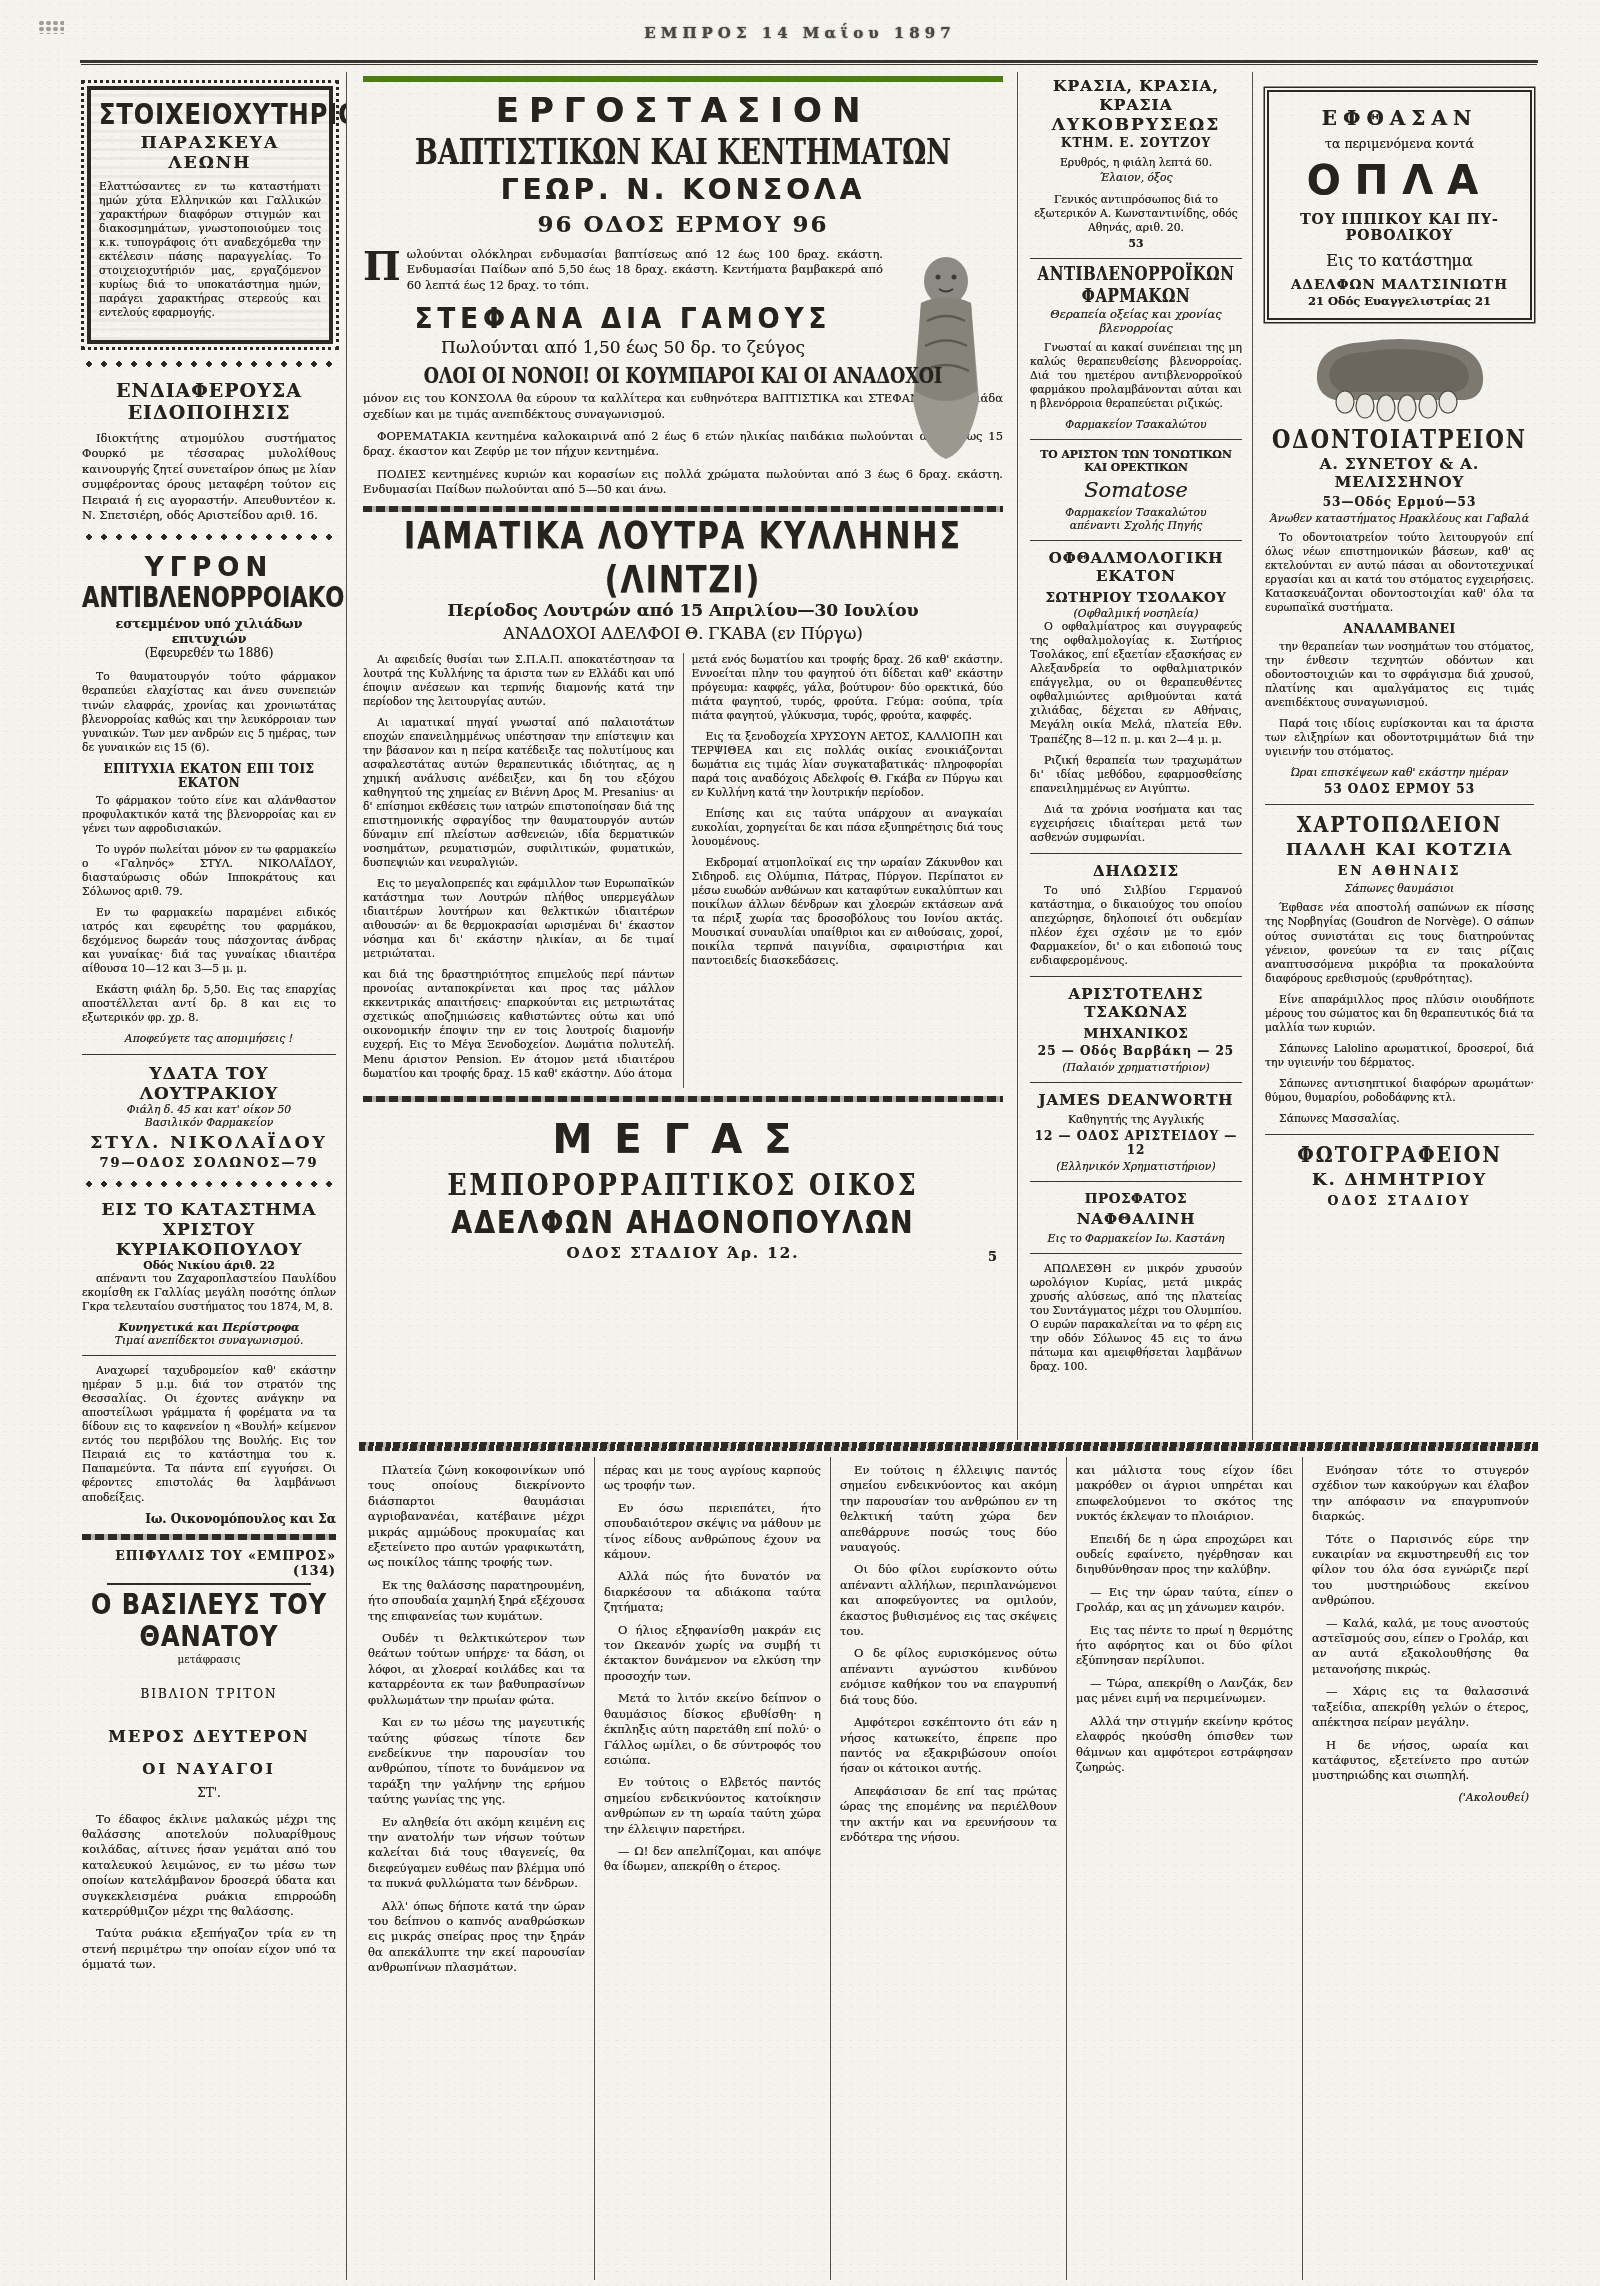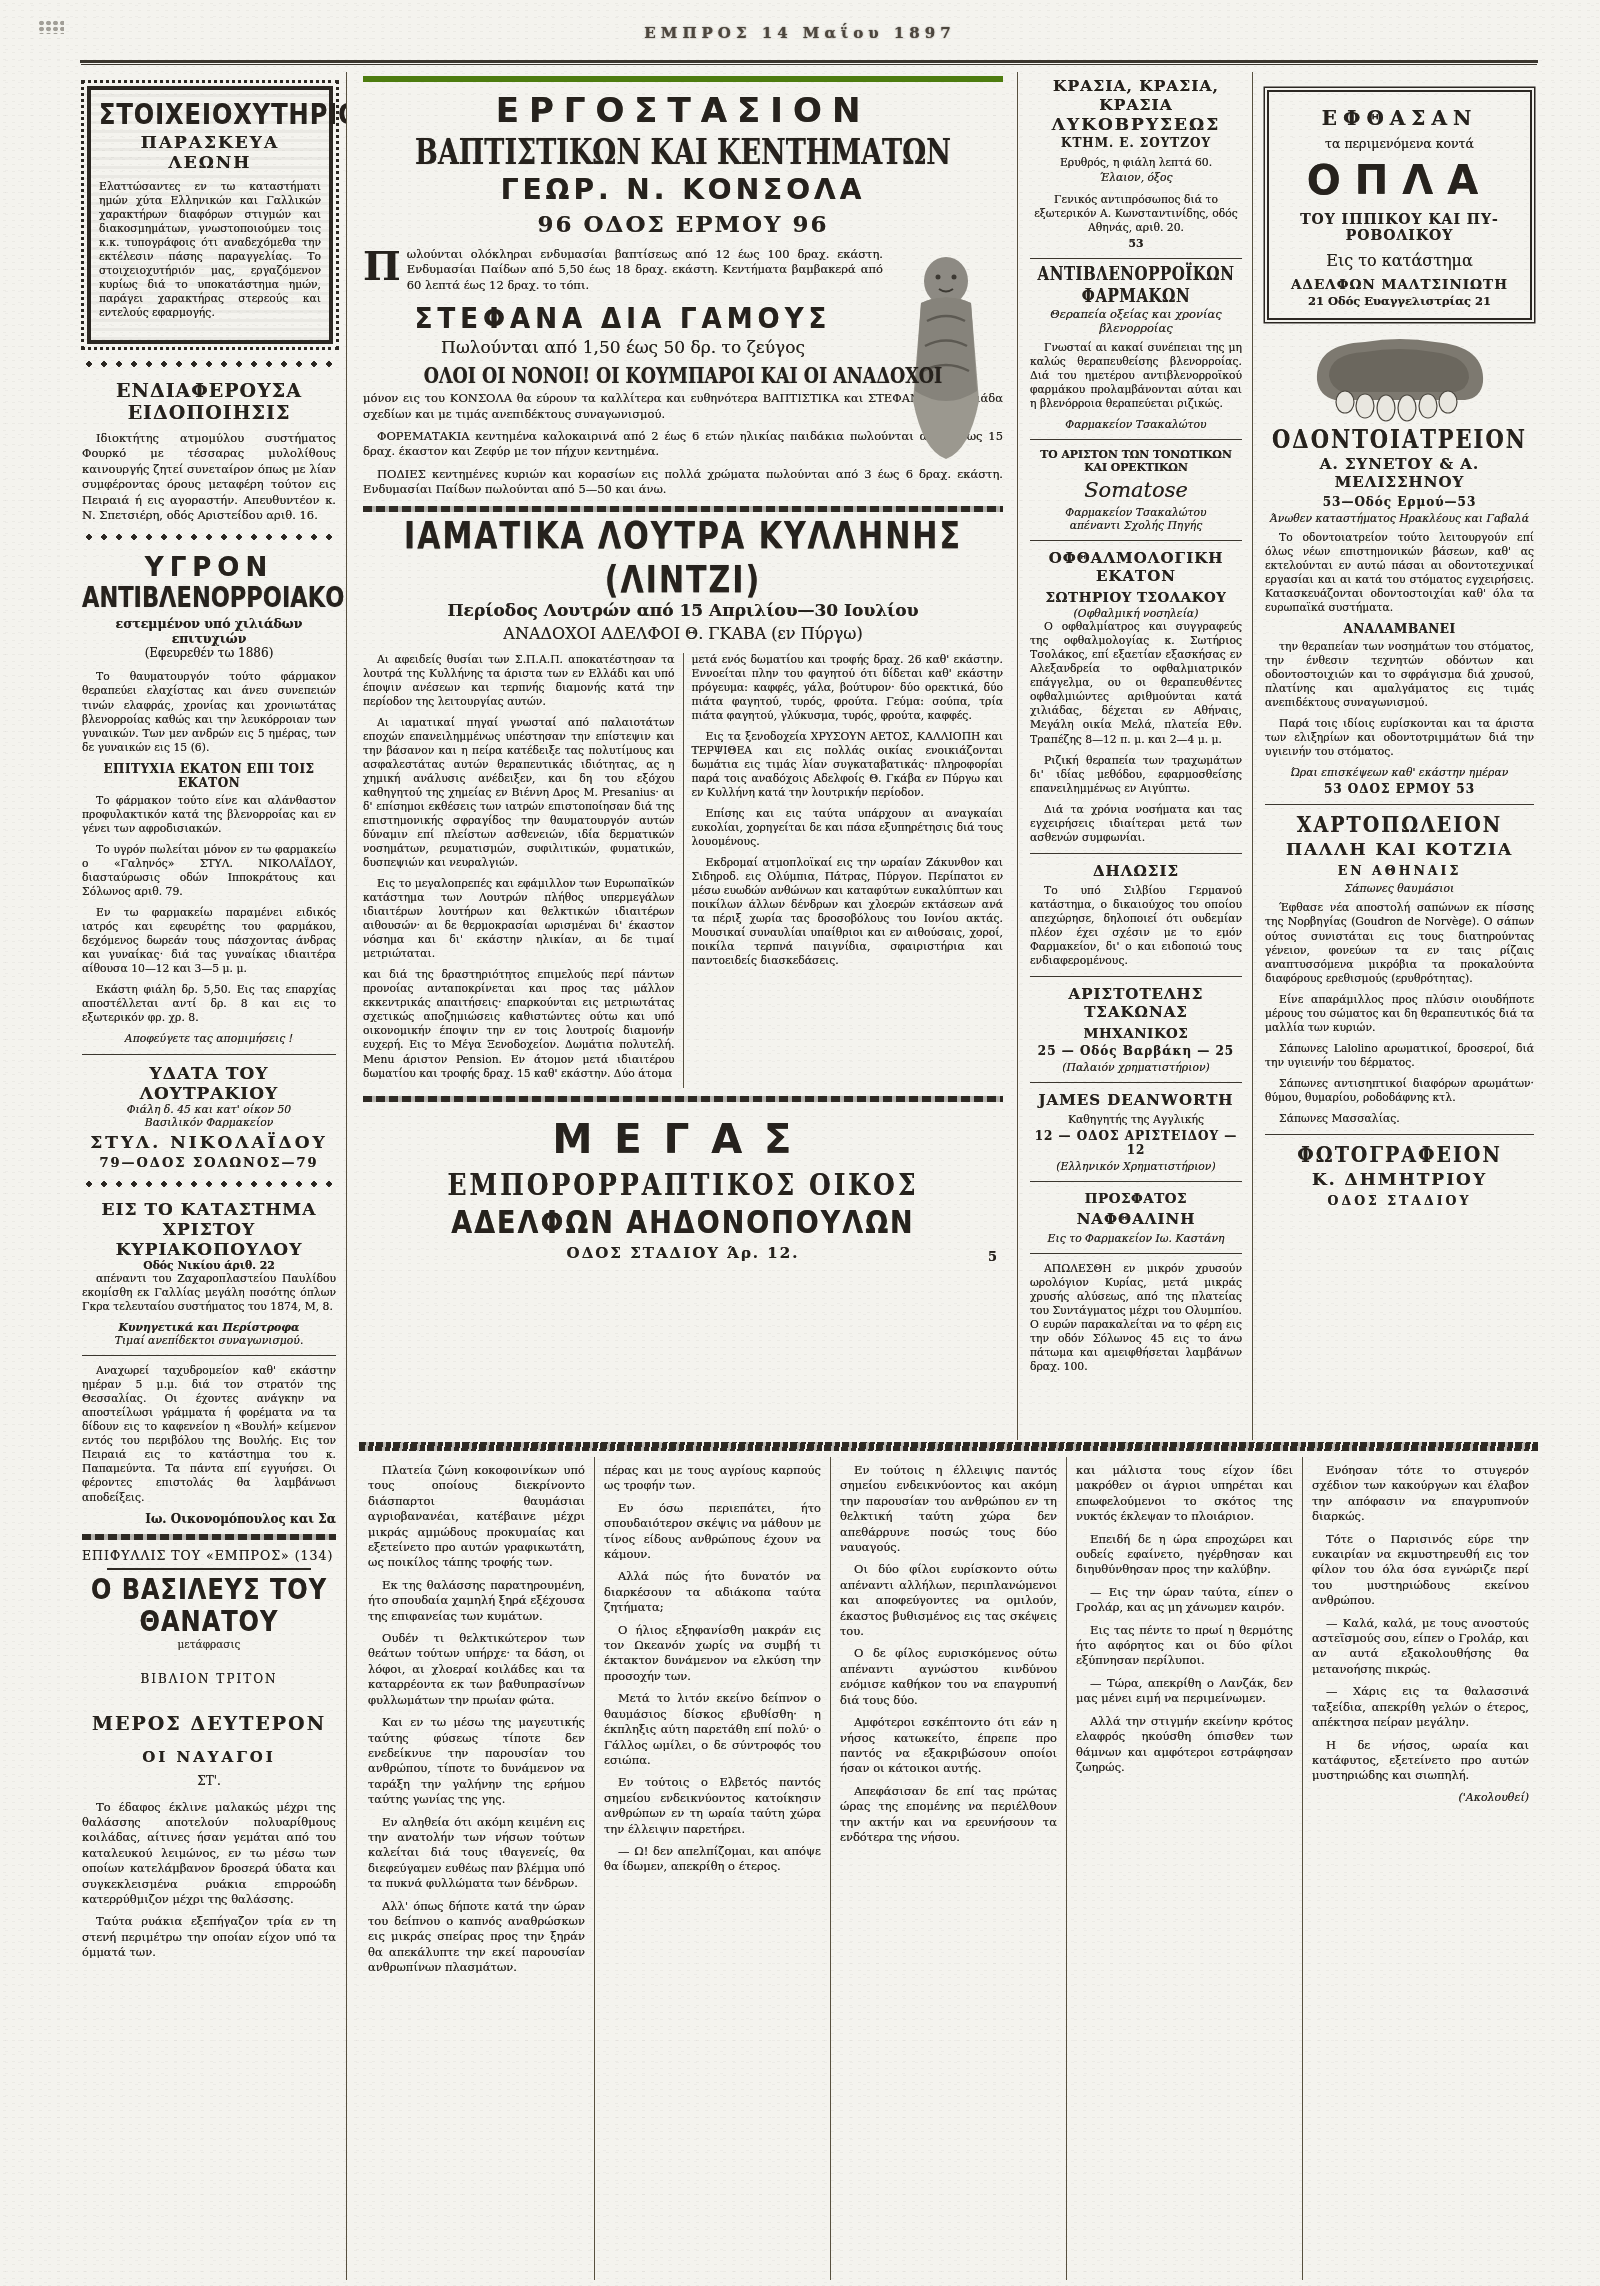--- a/index.html
+++ b/index.html
@@ -58,27 +58,27 @@
     font-family:"DejaVu Sans","Liberation Sans",sans-serif;transform:scaleY(1.25);margin:2px 0 6px;}
   .liquid-t3{font-size:12.5px;font-weight:bold;text-align:center;}
   .liquid-t4{font-size:12px;text-align:center;margin-bottom:10px;}
   .sub-cap{font-size:12px;font-weight:bold;text-align:center;margin:7px 0 4px;letter-spacing:.5px;}
   .nik-t{font-size:17px;font-weight:bold;letter-spacing:3px;text-align:center;margin:3px 0;}
   .nik-addr{font-size:13px;font-weight:bold;letter-spacing:2px;text-align:center;margin-bottom:4px;}
   .store-h{font-size:17px;font-weight:bold;text-align:center;letter-spacing:1px;}
   .ital{font-style:italic;}
   .sig{text-align:right;font-weight:bold;font-size:12px;}
   
-  .feu-kick{font-size:12.5px;font-weight:normal;text-align:left;letter-spacing:1px;}
+  .feu-kick{font-size:12.5px;font-weight:bold;text-align:right;letter-spacing:1px;}
   .feu-rule{border-top:2px solid #2e2a24;width:80%;margin:5px auto;}
   .feu-title{font-size:24px;font-weight:bold;text-align:center;letter-spacing:1px;
     font-family:"DejaVu Sans","Liberation Sans",sans-serif;transform:scaleY(1.15);margin:8px 0 4px;}
   .feu-small{font-size:10.5px;text-align:center;color:#3a352e;margin-bottom:16px;}
   .feu-book{font-size:12px;text-align:center;letter-spacing:2px;margin:22px 0 26px;}
-  .feu-part{font-size:19px;font-weight:bold;text-align:center;letter-spacing:2px;margin:10px 0;}
+  .feu-part{font-size:16px;font-weight:bold;text-align:center;letter-spacing:2px;margin:10px 0;}
   .feu-chap{font-size:15px;font-weight:bold;text-align:center;letter-spacing:3px;margin:14px 0 8px;}
   .feu-sec{font-size:12px;text-align:center;margin:6px 0 12px;}
   
   .kon-t1{font-size:34px;letter-spacing:10px;text-align:center;font-weight:bold;
     font-family:"DejaVu Sans","Liberation Sans",sans-serif;border-top:6px solid #4d7c0f;padding-top:8px;}
   .kon-t2{font-size:27px;text-align:center;font-weight:bold;transform:scaleY(1.3);margin:6px 0;}
   .kon-t3{font-size:28px;letter-spacing:4px;text-align:center;font-weight:bold;
     font-family:"DejaVu Sans","Liberation Sans",sans-serif;margin:4px 0;}
   .kon-t4{font-size:23px;letter-spacing:2px;text-align:center;font-weight:bold;margin:2px 0 10px;}
   .kon-wrap{position:relative;padding-right:120px;}

